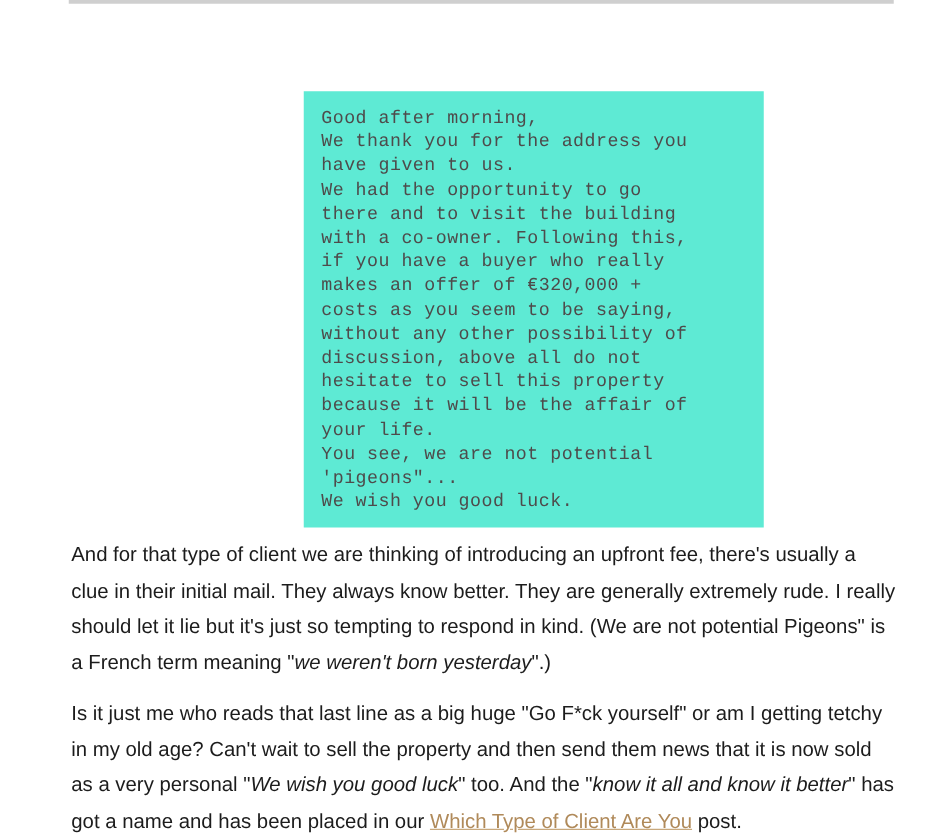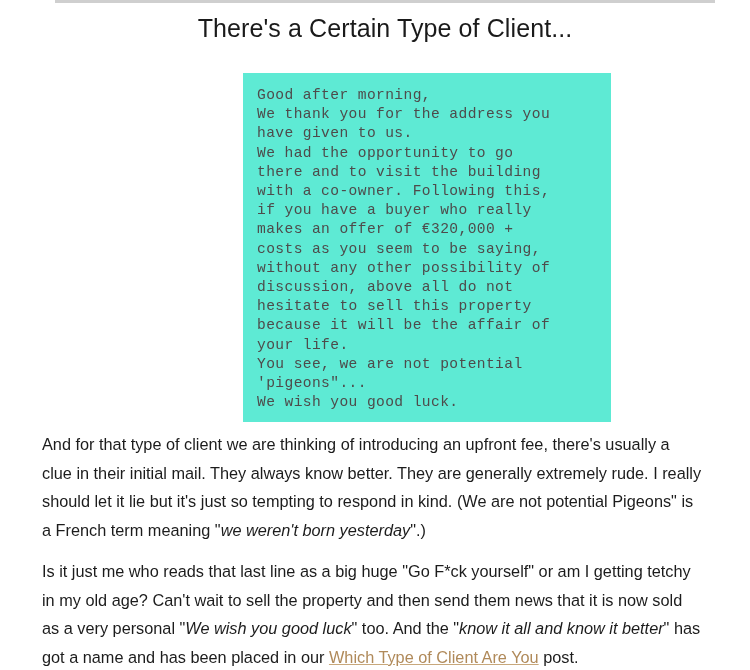--- a/index.html
+++ b/index.html
@@ -55,21 +55,21 @@
     font-family: "Liberation Mono", "DejaVu Sans Mono", monospace;
     font-size: 14.6px;
     line-height: 19.2px;
     color: #4e4b4b;
     white-space: pre-wrap;
     letter-spacing: 0.4px;
     margin: 0;
   }
   .body-copy {
     position: absolute;
-    left: 42px;
+    left: 57px;
     width: 660px;
     font-size: 16.3px;
     line-height: 28.5px;
     color: #1c1c1c;
   }
   .para-1 { top: 414px; }
   .para-2 { top: 541px; }
   .body-copy i {
     font-style: italic;
   }
@@ -84,21 +84,20 @@
     font-weight: normal;
   }
 </style>
 </head>
 <body>
 
 <div class="page">
 
   <div class="top-rule"></div>
 
-  <h1 class="article-title">There's a Certain Type of Client...</h1>
 
   <figure class="letter-figure">
     <pre class="letter-text">Good after morning,
 We thank you for the address you
 have given to us.
 We had the opportunity to go
 there and to visit the building
 with a co-owner. Following this,
 if you have a buyer who really
 makes an offer of €320,000 +

